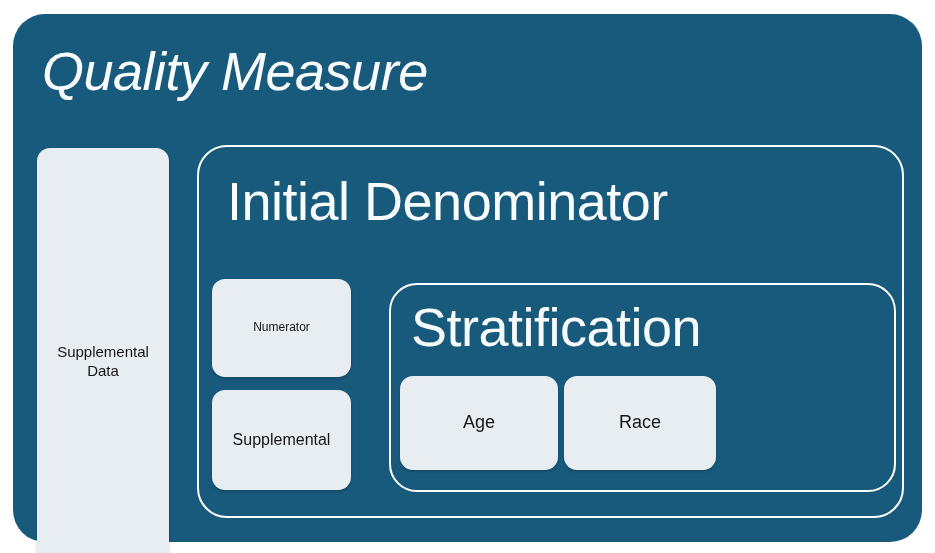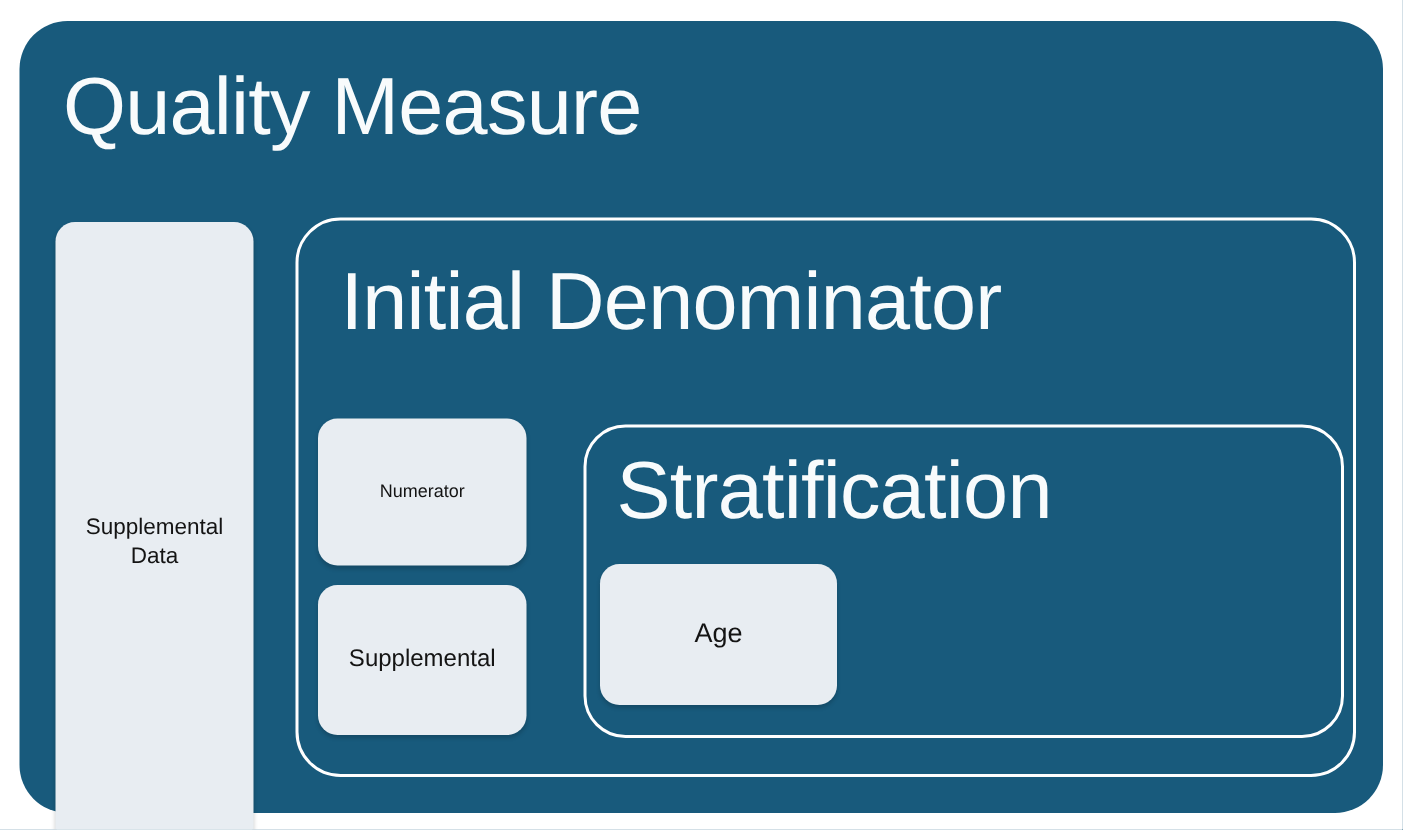--- a/index.html
+++ b/index.html
@@ -32,21 +32,21 @@
   }
   .big-title {
     position: absolute;
     color: var(--title-text);
     font-size: 54px;
     font-weight: 400;
     line-height: 1;
     letter-spacing: -0.5px;
     white-space: nowrap;
   }
-  .qm-title   { left: 29px;  top: 30px; }
+  .qm-title   { left: 29px;  top: 30px; font-style: italic; }
   .ip-title   { left: 28px;  top: 27px; }
   .strat-title{ left: 20px;  top: 15px; }
 
   
   .outline-box {
     position: absolute;
     border: 2px solid var(--outline);
     background: transparent;
   }
   .ip-box {
@@ -127,18 +127,21 @@
       </div>
 
       <div class="outline-box strat-box">
 
         <div class="big-title strat-title">Stratification</div>
 
         <div class="strat-row">
           <div class="leaf age-box">
             <span>Age</span>
           </div>
+          <div class="leaf race-box">
+            <span>Race</span>
+          </div>
         </div>
 
       </div>
     </div>
   </div>
 </div>
 
 </body></html>

